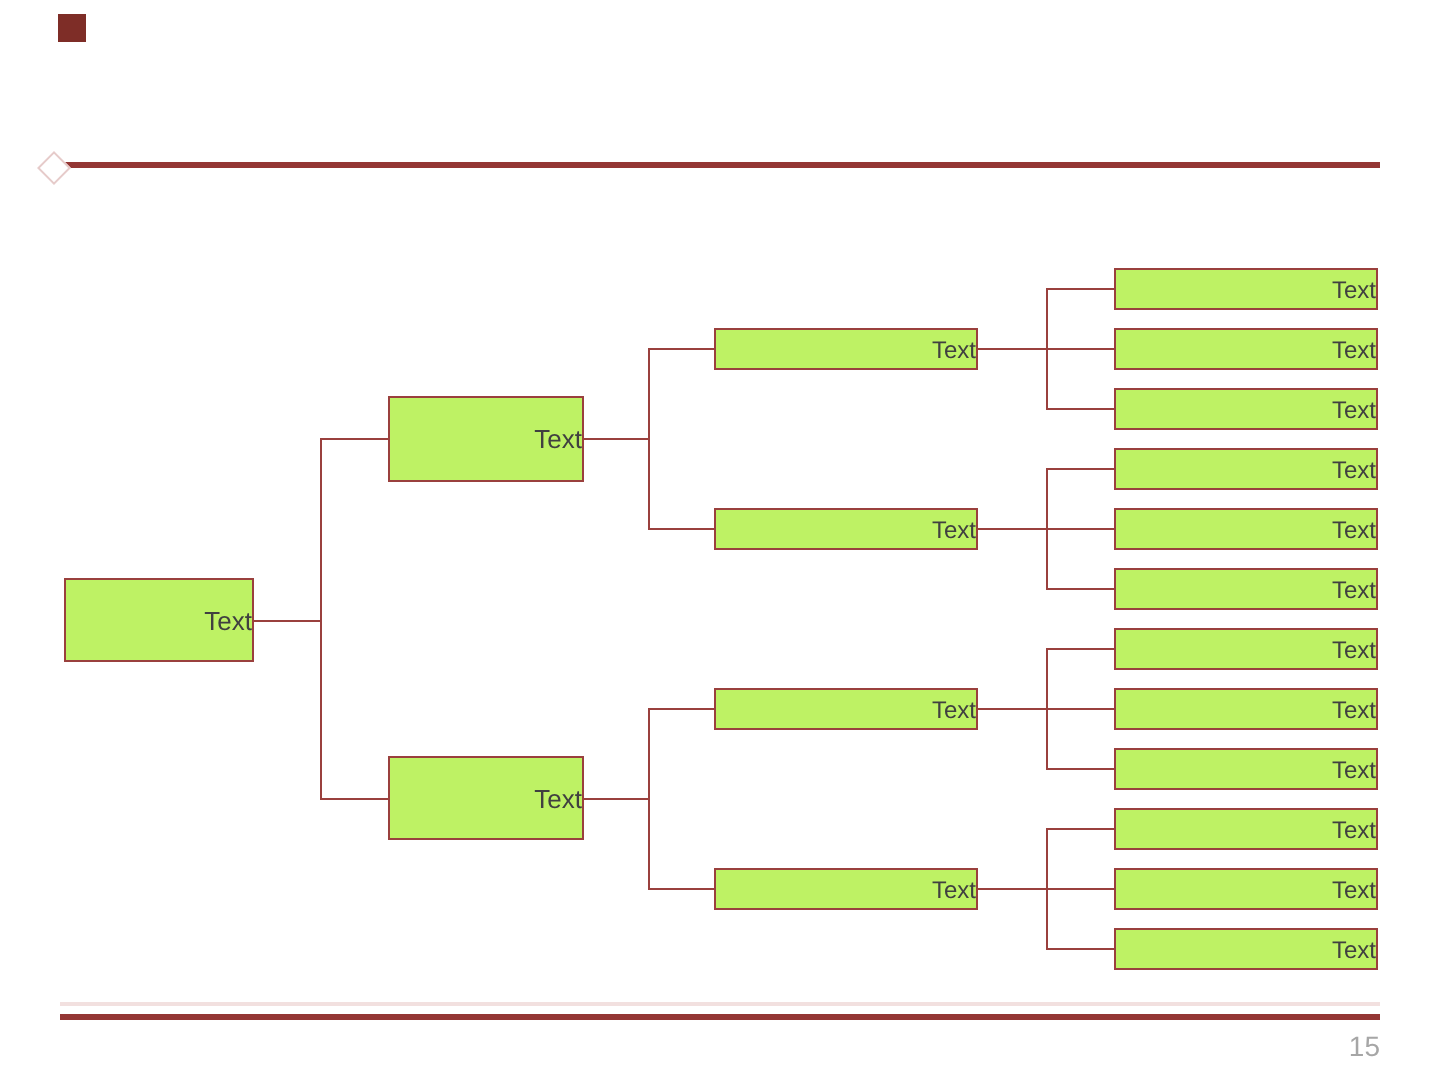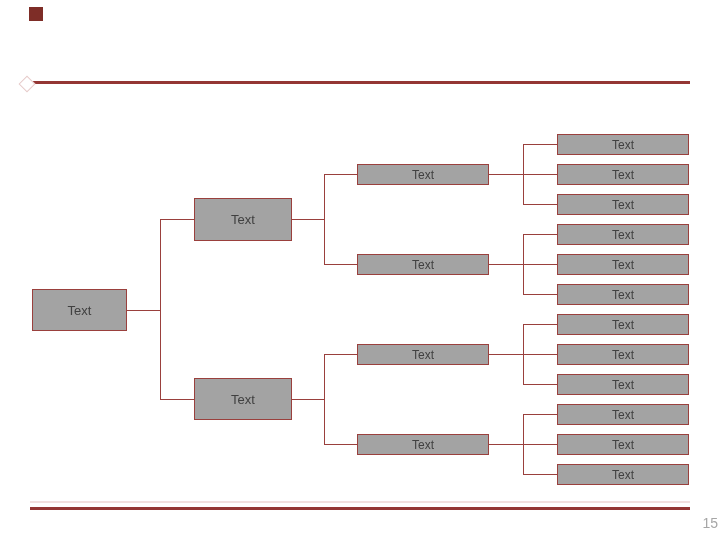--- a/index.html
+++ b/index.html
@@ -15,33 +15,33 @@
     position:absolute;left:29px;top:7px;width:14px;height:14px;
     background:var(--accent-square, #7e2d27);
   }
   .diamond{
     position:absolute;left:21px;top:78px;width:10px;height:10px;
     background:#ffffff;border:1px solid var(--diamond-border, #e6cbca);
     transform:rotate(45deg);
   }
   
   .box{
-    position:absolute;box-sizing:border-box;background:#a3a3a3;
+    position:absolute;box-sizing:border-box;background:#bef264;
     border:1px solid var(--box-border, #9a403d);
-    display:flex;align-items:center;justify-content:center;
+    display:flex;align-items:center;justify-content:flex-end;
     color:var(--text, #404040);
   }
   .box.big{font-size:13px;}
   .box.small{font-size:12px;}
   
   .cl{position:absolute;background:var(--box-border, #9a403d);}
   .cl.h{height:1px;}
   .cl.v{width:1px;}
   .page-number{
-    position:absolute;left:648px;top:515px;width:70px;
+    position:absolute;left:620px;top:515px;width:70px;
     text-align:right;font-size:14px;color:var(--page-number, #a6a6a6);
   }
 </style>
 </head>
 <body>
 
 <div class="accent-square"></div>
 <div class="rule" style="left:30px;top:81px;width:660px;height:3px"></div>
 <div class="diamond"></div>
 

